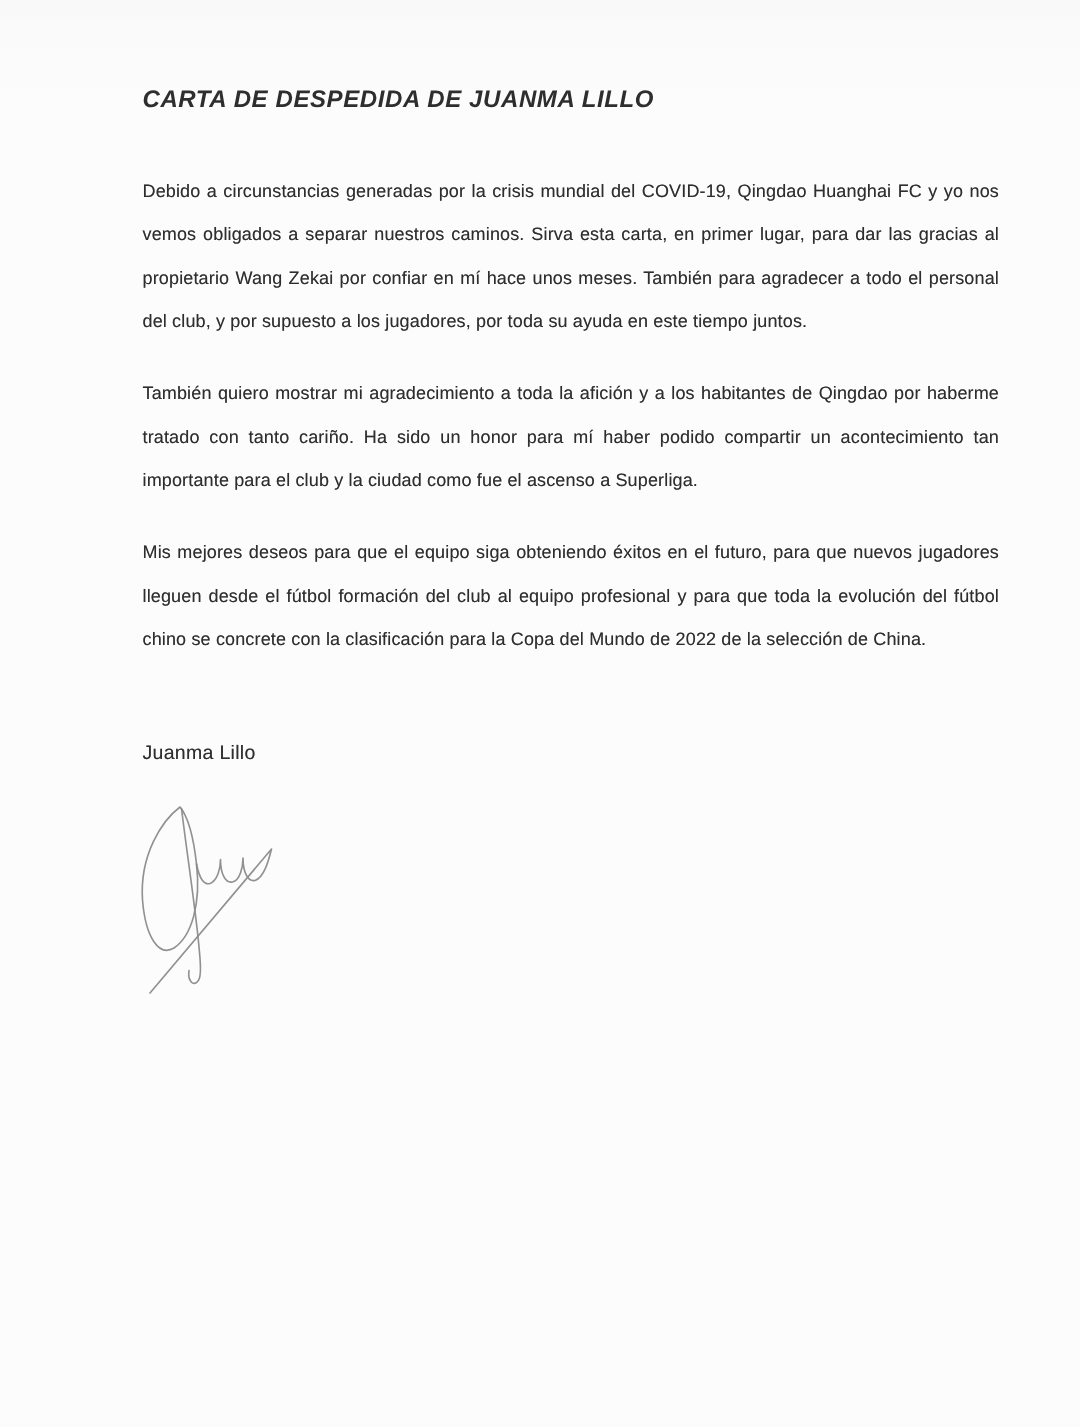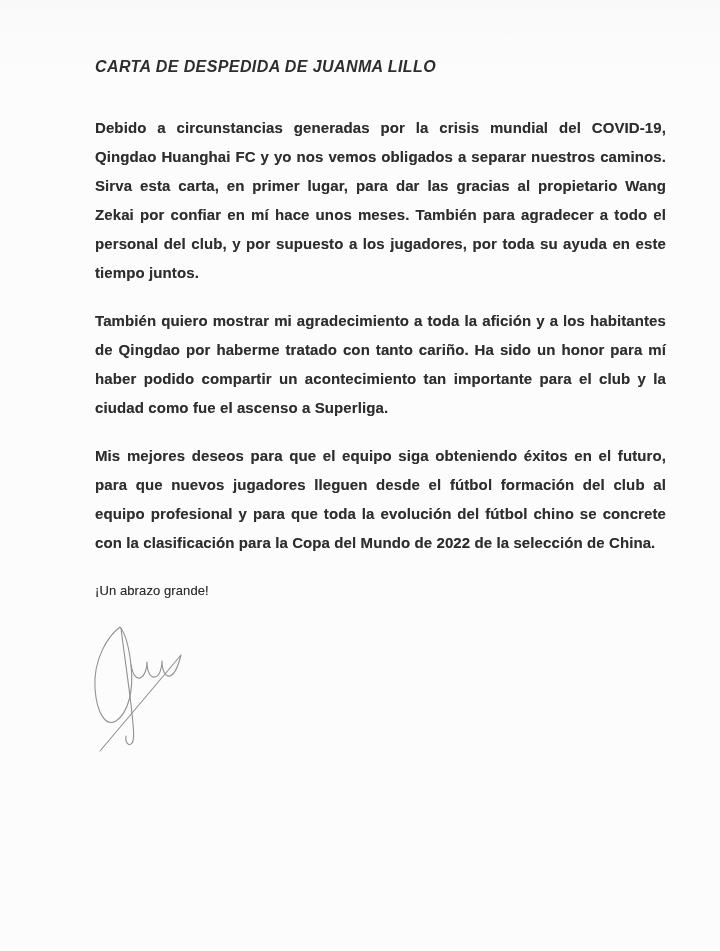--- a/index.html
+++ b/index.html
@@ -26,27 +26,26 @@
   .title{
     font-size:16px;
     line-height:20px;
     font-weight:bold;
     font-style:italic;
     letter-spacing:0.4px;
     color:var(--ink);
   }
   .para{
     margin-top:0;
-    font-size:15px;
+    font-size:12px;
     line-height:29px;
     text-align:justify;
     letter-spacing:0.1px;
     color:var(--ink);
     text-shadow:0 0 0.4px rgba(40,40,40,0.45);
-    font-weight:bold;
   }
   .para.first{margin-top:36px;}
   .para + .para{margin-top:19px;}
   .closing{
     margin-top:19px;
     font-size:13px;
     line-height:29px;
     letter-spacing:0.1px;
     text-shadow:0 0 0.4px rgba(40,40,40,0.45);
   }
@@ -79,22 +78,22 @@
 
   <h1 class="title">CARTA DE DESPEDIDA DE JUANMA LILLO</h1>
 
   <p class="para first">Debido a circunstancias generadas por la crisis mundial del COVID-19, Qingdao Huanghai FC y yo nos vemos obligados a separar nuestros caminos. Sirva esta carta, en primer lugar, para dar las gracias al propietario Wang Zekai por confiar en mí hace unos meses. También para agradecer a todo el personal del club, y por supuesto a los jugadores, por toda su ayuda en este tiempo juntos.</p>
 
 
   <p class="para">También quiero mostrar mi agradecimiento a toda la afición y a los habitantes de Qingdao por haberme tratado con tanto cariño. Ha sido un honor para mí haber podido compartir un acontecimiento tan importante para el club y la ciudad como fue el ascenso a Superliga.</p>
 
   <p class="para">Mis mejores deseos para que el equipo siga obteniendo éxitos en el futuro, para que nuevos jugadores lleguen desde el fútbol formación del club al equipo profesional y para que toda la evolución del fútbol chino se concrete con la clasificación para la Copa del Mundo de 2022 de la selección de China.</p>
 
-  <p class="closing">¡Un abrazo grande!</p>
 
+  <p class="signer">Juanma Lillo</p>
 
   <svg class="signature" viewBox="0 0 190 150" xmlns="http://www.w3.org/2000/svg" aria-hidden="true">
 
     <path d="M33,6 C21,15 6,38 8,68 C10,93 19,106 29,100 C41,92 47,70 44,44 C42,26 38,12 33,6"></path>
 
     <path d="M34,7 C38,40 44,78 46,103 C47,113 47,120 45,122 C42,126 38,122 39,115"></path>
 
     <path d="M44,44 C46,54 49,58 53,57 C58,55 60,47 60,41 C60,50 63,57 68,56 C73,55 75,46 75,40 C75,49 78,56 83,55 C89,53 92,42 94,34 L13,130"></path>
   </svg>
 

